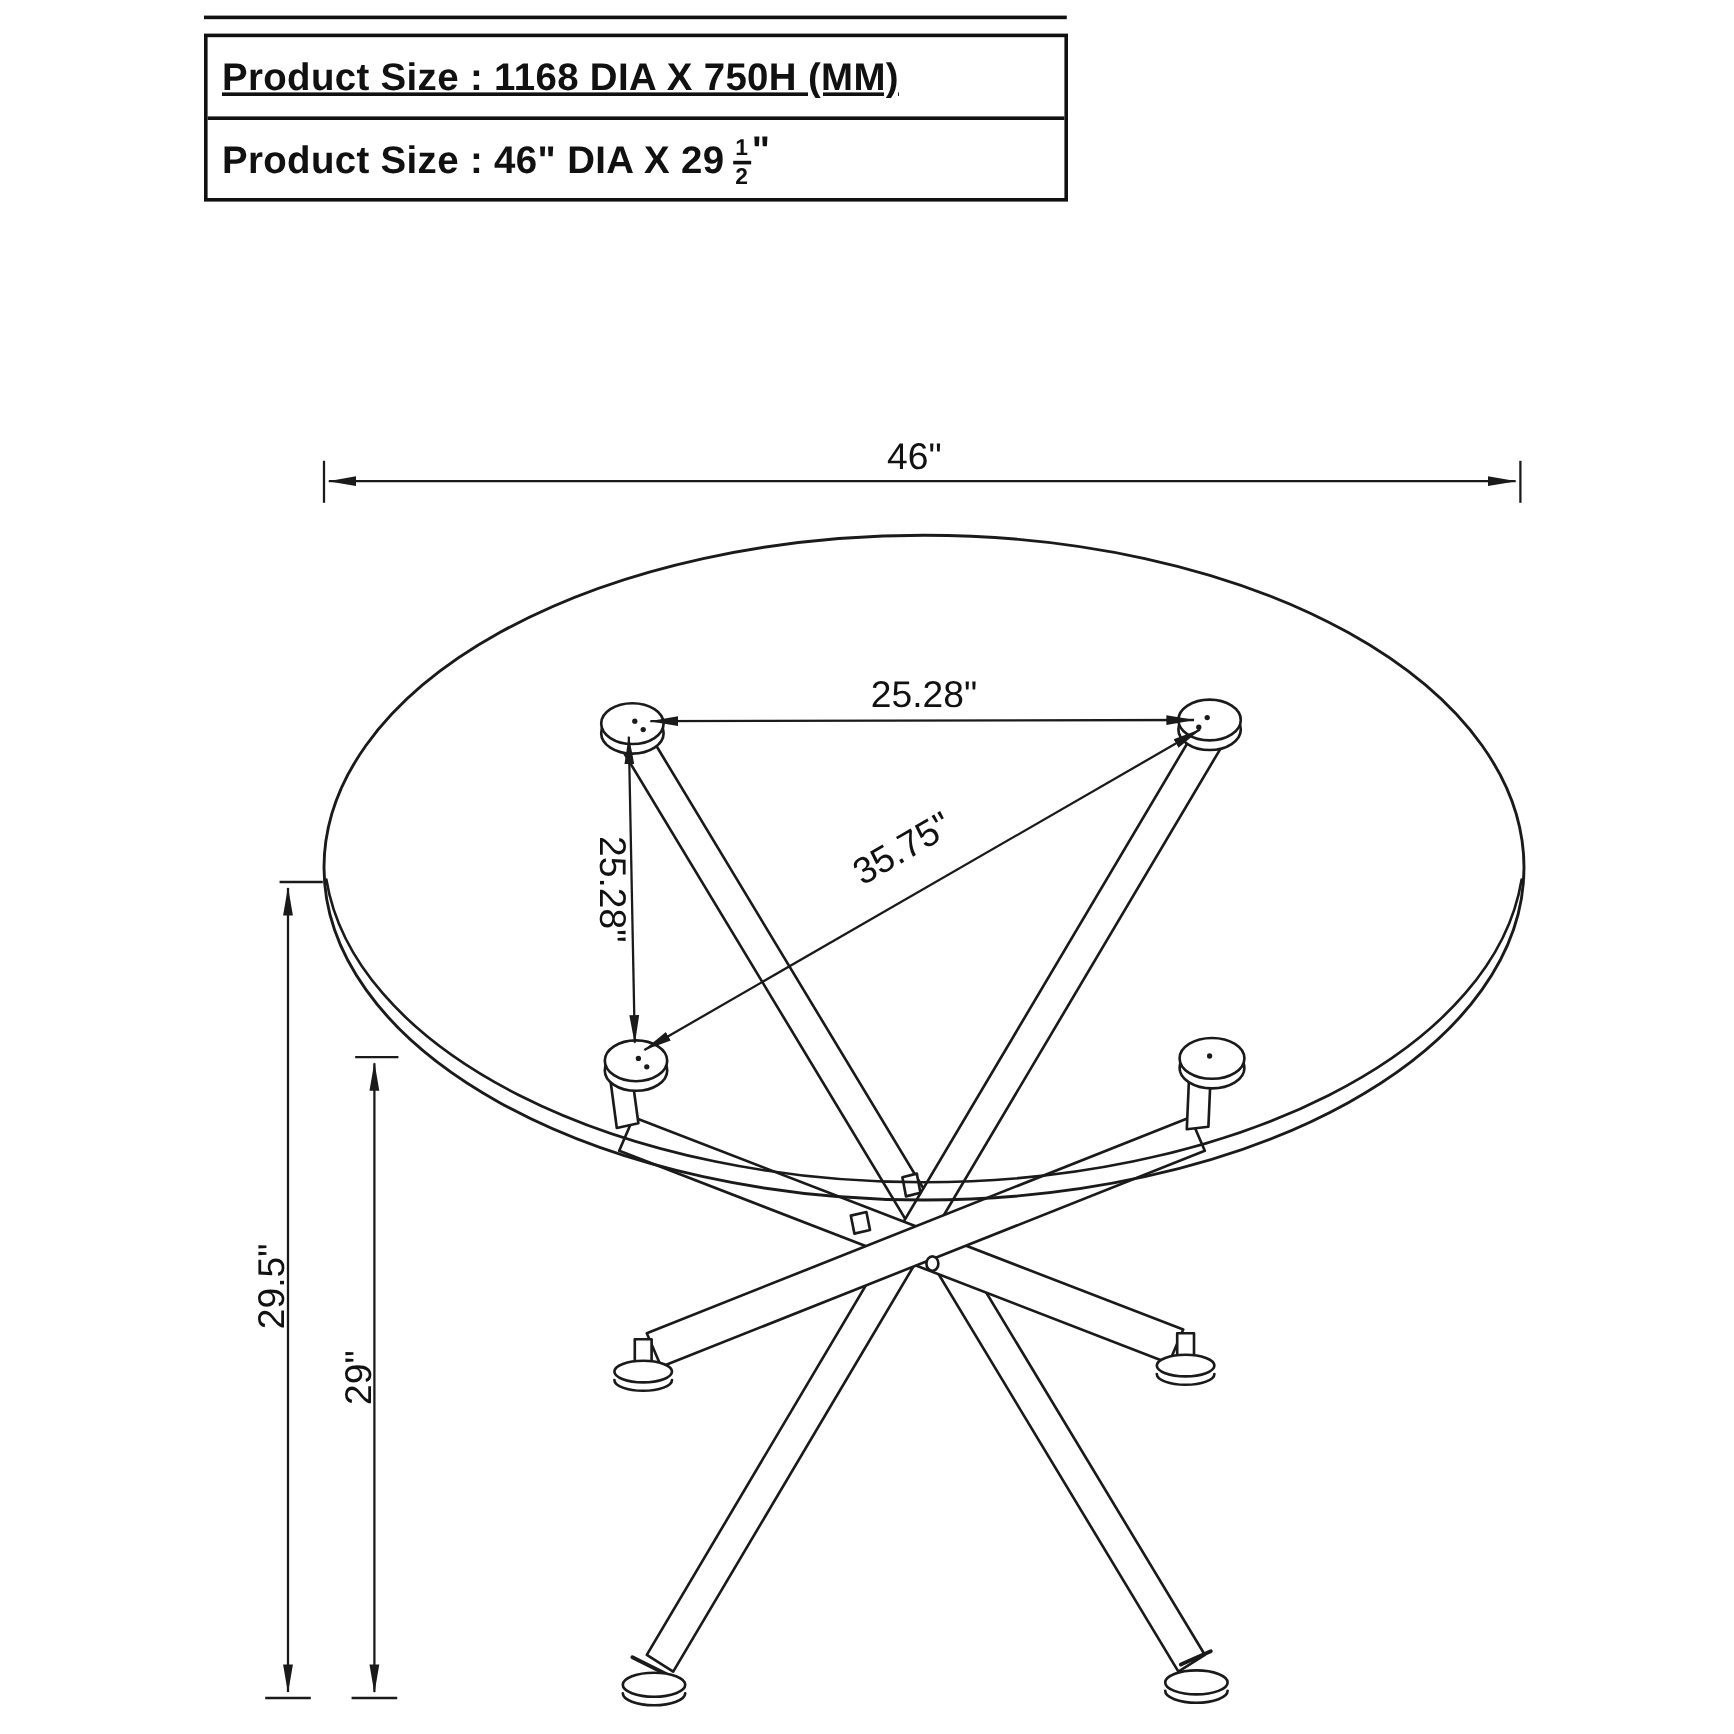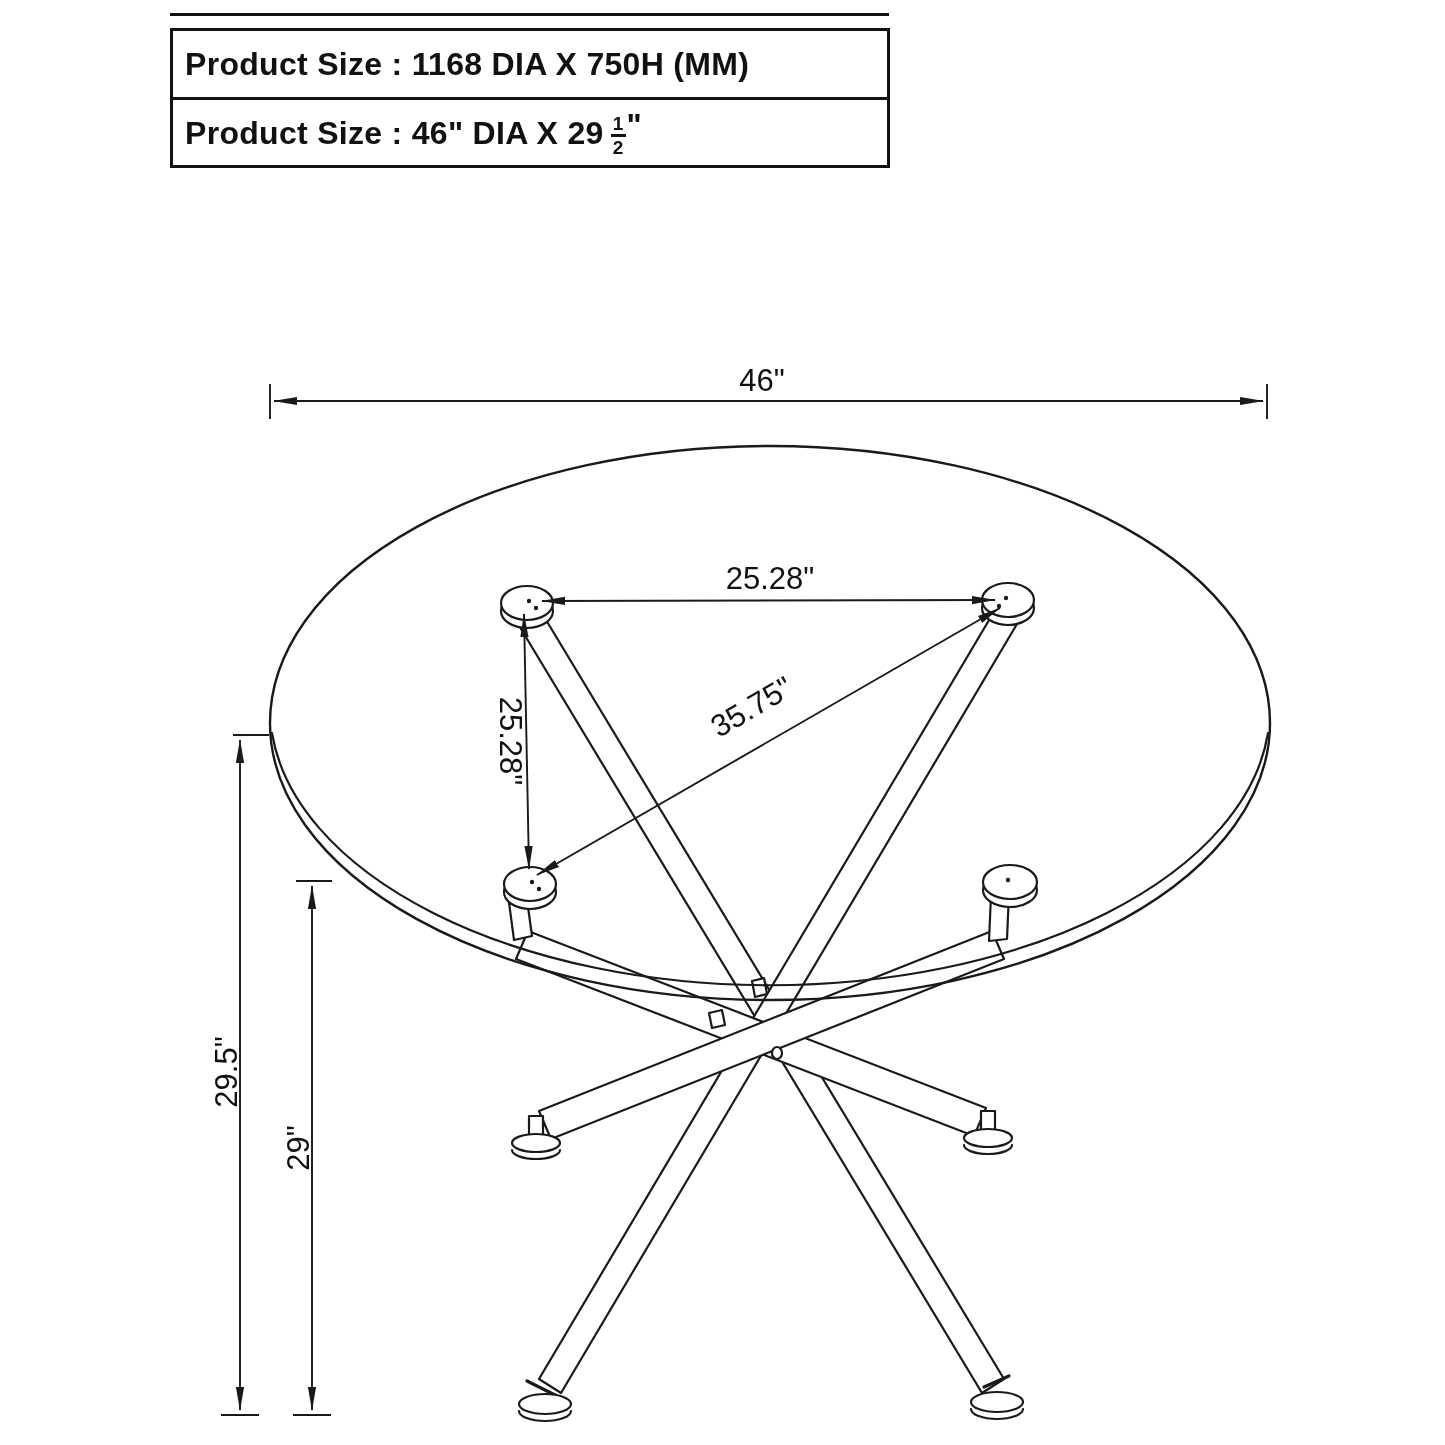--- a/index.html
+++ b/index.html
@@ -4,21 +4,21 @@
 <style>
   html,body{margin:0;padding:0;background:#ffffff;}
   body{width:1445px;height:1445px;position:relative;font-family:"Liberation Sans",sans-serif;color:#111;}
   .stage{position:absolute;inset:0;width:1445px;height:1445px;}
   svg{position:absolute;inset:0;}
   
   .tb-topline{position:absolute;left:170px;top:13px;width:719px;height:0;border-top:3px solid #111;}
   .tb-box{position:absolute;left:170px;top:28px;width:714px;height:134px;border:3px solid #111;background:#fff;}
   .tb-row{height:66px;display:flex;align-items:center;padding-left:12px;
           font-weight:700;font-size:32px;letter-spacing:.3px;white-space:nowrap;}
-  .tb-row.first{border-bottom:3px solid #111;}
+  .tb-row.first{border-bottom:3px solid #111;text-decoration:underline;}
   .frac{display:inline-flex;flex-direction:column;align-items:center;line-height:1;
         font-size:19px;font-weight:700;margin:0 1px 0 7px;transform:translateY(2px);}
   .frac .num{border-bottom:3px solid #111;padding:0 2px 1px;}
   .frac .den{padding-top:1px;}
   .tb-suffix{font-size:32px;font-weight:700;transform:translateY(-8px);}
   
   .art{stroke:#1a1a1a;stroke-width:2.2;fill:none;stroke-linejoin:round;stroke-linecap:round;}
   .leg{fill:#ffffff;}
   .cap{fill:#ffffff;}
   .dims line,.dims path{stroke:#1a1a1a;stroke-width:1.9;fill:none;}

